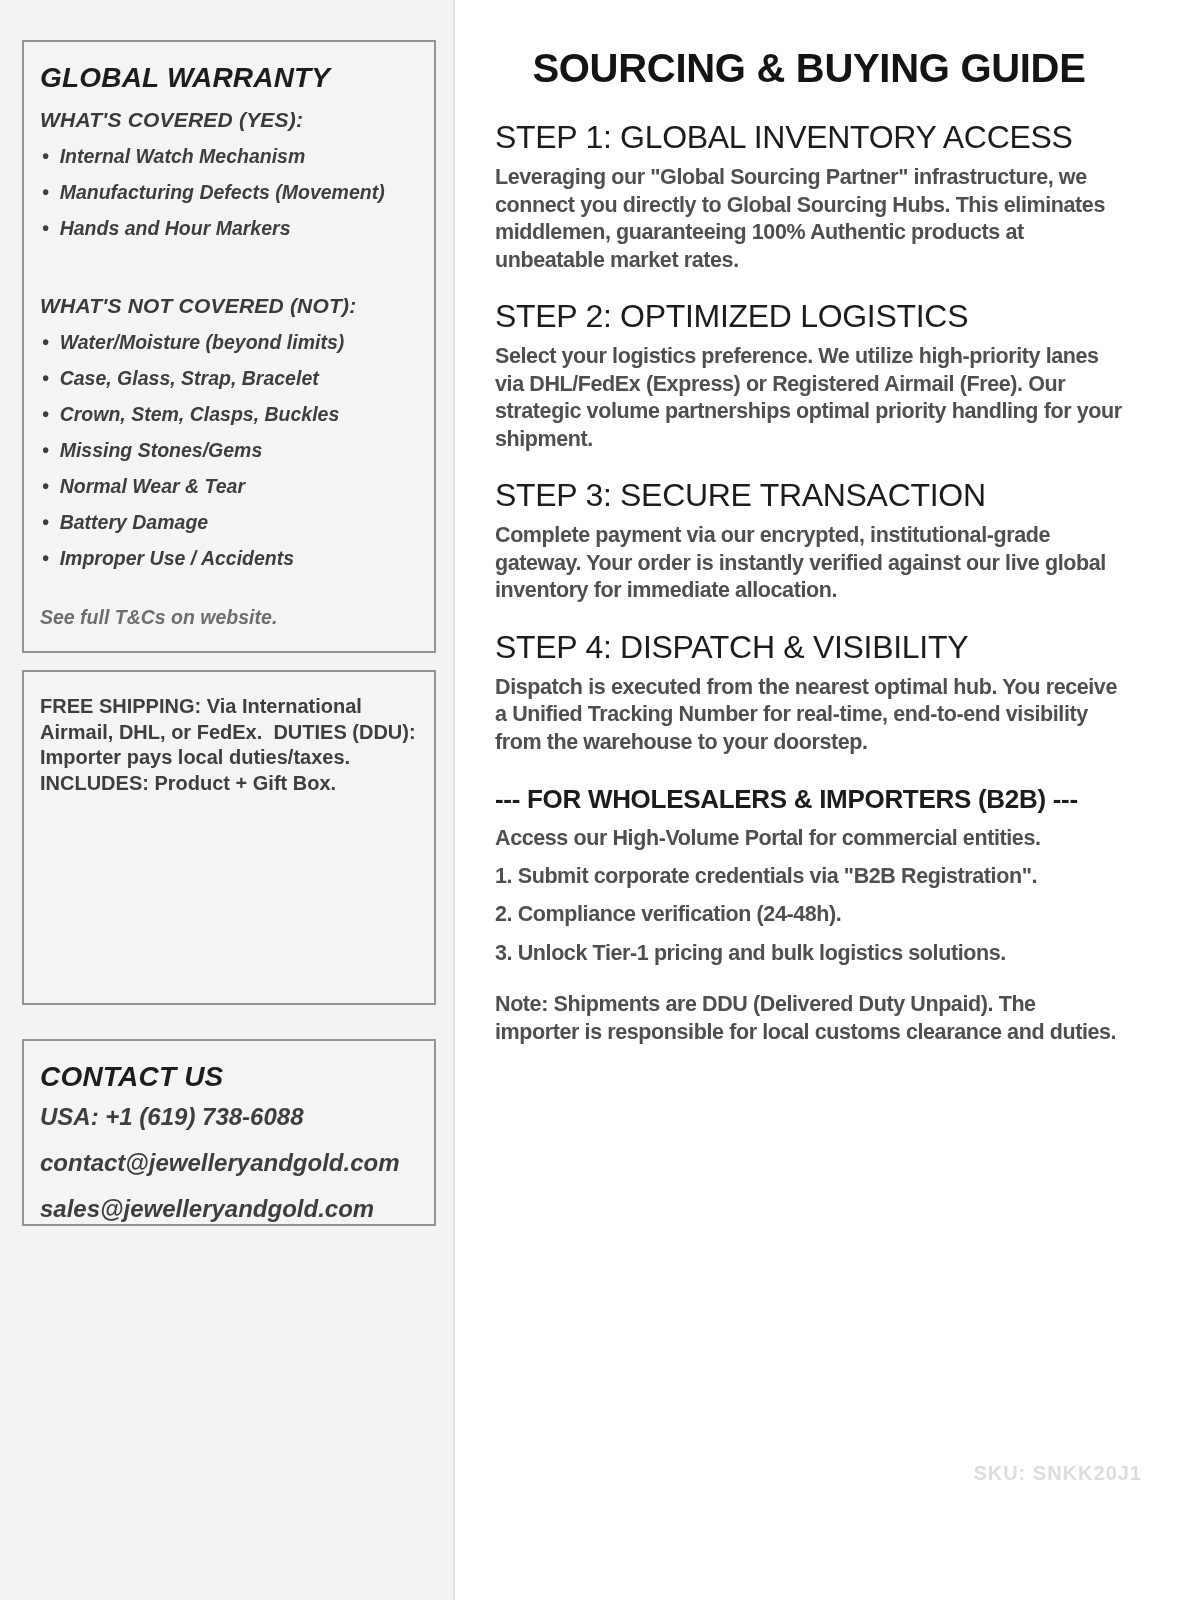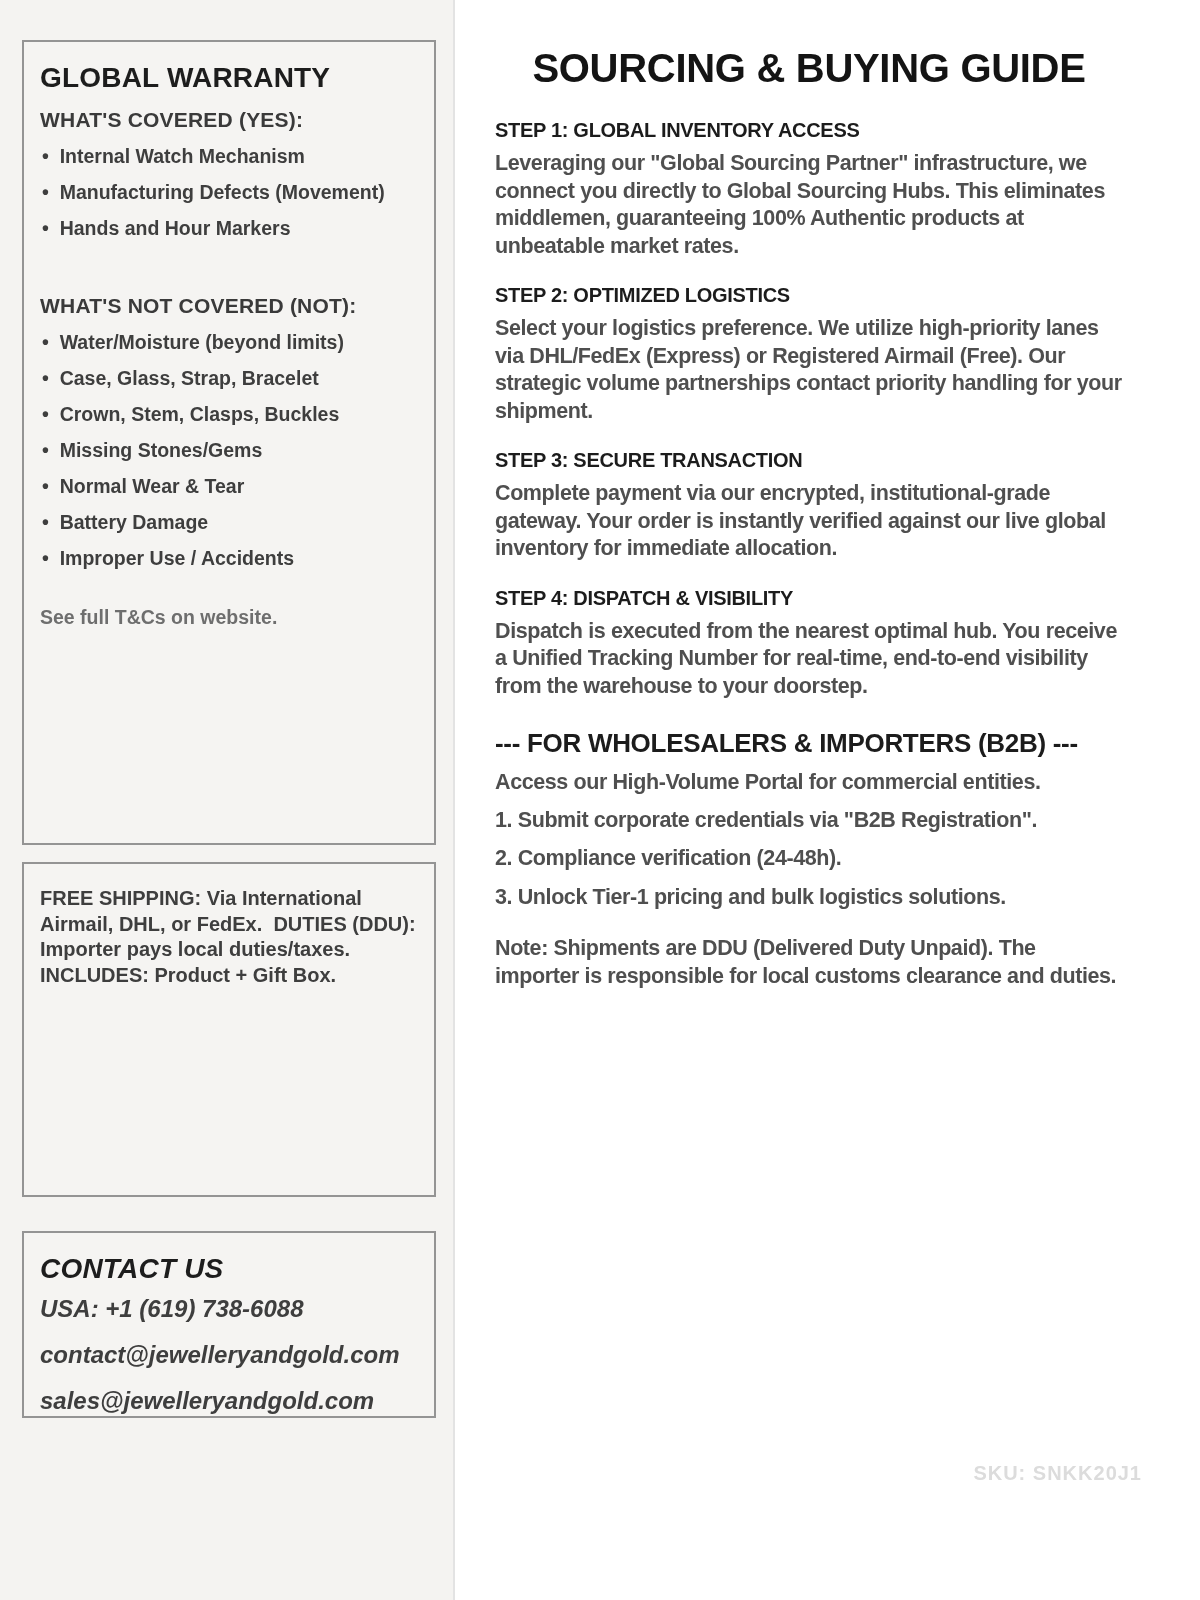--- a/index.html
+++ b/index.html
@@ -10,21 +10,21 @@
   }
   
   .sidebar{
     position:absolute;left:0;top:0;width:455px;height:1600px;
     background:#f4f3f1;border-right:2px solid #e3e3e3;box-sizing:border-box;
   }
   .panel{
     box-sizing:border-box;border:2px solid #949494;background:#f5f4f2;
     margin-left:22px;margin-right:17px;padding:16px 16px;
   }
-  .panel-warranty{margin-top:40px;height:805px;}
+  .panel-warranty{margin-top:40px;height:613px;font-style:italic;}
   .panel-terms{margin-top:17px;height:335px;}
   .panel-contact{margin-top:34px;height:187px;font-style:italic;}
   .panel h2{
     margin:4px 0 10px 0;font-size:28px;font-weight:bold;color:#1d1d1d;
     letter-spacing:.2px;
   }
   .panel h3{
     margin:14px 0 6px 0;font-size:21px;font-weight:bold;color:#3a3a3a;
     letter-spacing:.2px;
   }
@@ -50,21 +50,21 @@
     position:absolute;left:455px;top:0;width:745px;height:1252px;
     box-sizing:border-box;padding:0 0 0 40px;
   }
   .main-inner{width:628px;}
   .guide-title{
     margin:46px 0 28px 0;font-size:40px;font-weight:bold;color:#141414;
     text-align:center;letter-spacing:-0.3px;white-space:nowrap;
   }
   .step{margin:0 0 24px 0;}
   .step h3{
-    margin:0 0 8px 0;font-size:20px;font-weight:bold;color:#1c1c1c;
+    margin:0 0 8px 0;font-size:32px;font-weight:normal;color:#1c1c1c;
     letter-spacing:-0.3px;
   }
   .step p, .b2b p{
     margin:0;font-size:21.5px;font-weight:bold;color:#4f4f4f;
     line-height:27.5px;letter-spacing:-0.4px;
   }
   .b2b h3{
     margin:28px 0 10px 0;font-size:26px;font-weight:bold;color:#1c1c1c;
     letter-spacing:-0.3px;
   }
@@ -121,21 +121,21 @@
     <div class="main-inner">
       <h1 class="guide-title">SOURCING &amp; BUYING GUIDE</h1>
 
       <section class="step">
         <h3>STEP 1: GLOBAL INVENTORY ACCESS</h3>
         <p>Leveraging our "Global Sourcing Partner" infrastructure, we connect you directly to Global Sourcing Hubs. This eliminates middlemen, guaranteeing 100% Authentic products at unbeatable market rates.</p>
       </section>
 
       <section class="step">
         <h3>STEP 2: OPTIMIZED LOGISTICS</h3>
-        <p>Select your logistics preference. We utilize high-priority lanes via DHL/FedEx (Express) or Registered Airmail (Free). Our strategic volume partnerships contact priority handling for your shipment.</p>
+        <p>Select your logistics preference. We utilize high-priority lanes via DHL/FedEx (Express) or Registered Airmail (Free). Our strategic volume partnerships optimal priority handling for your shipment.</p>
       </section>
 
       <section class="step">
         <h3>STEP 3: SECURE TRANSACTION</h3>
         <p>Complete payment via our encrypted, institutional-grade gateway. Your order is instantly verified against our live global inventory for immediate allocation.</p>
       </section>
 
       <section class="step">
         <h3>STEP 4: DISPATCH &amp; VISIBILITY</h3>
         <p>Dispatch is executed from the nearest optimal hub. You receive a Unified Tracking Number for real-time, end-to-end visibility from the warehouse to your doorstep.</p>

